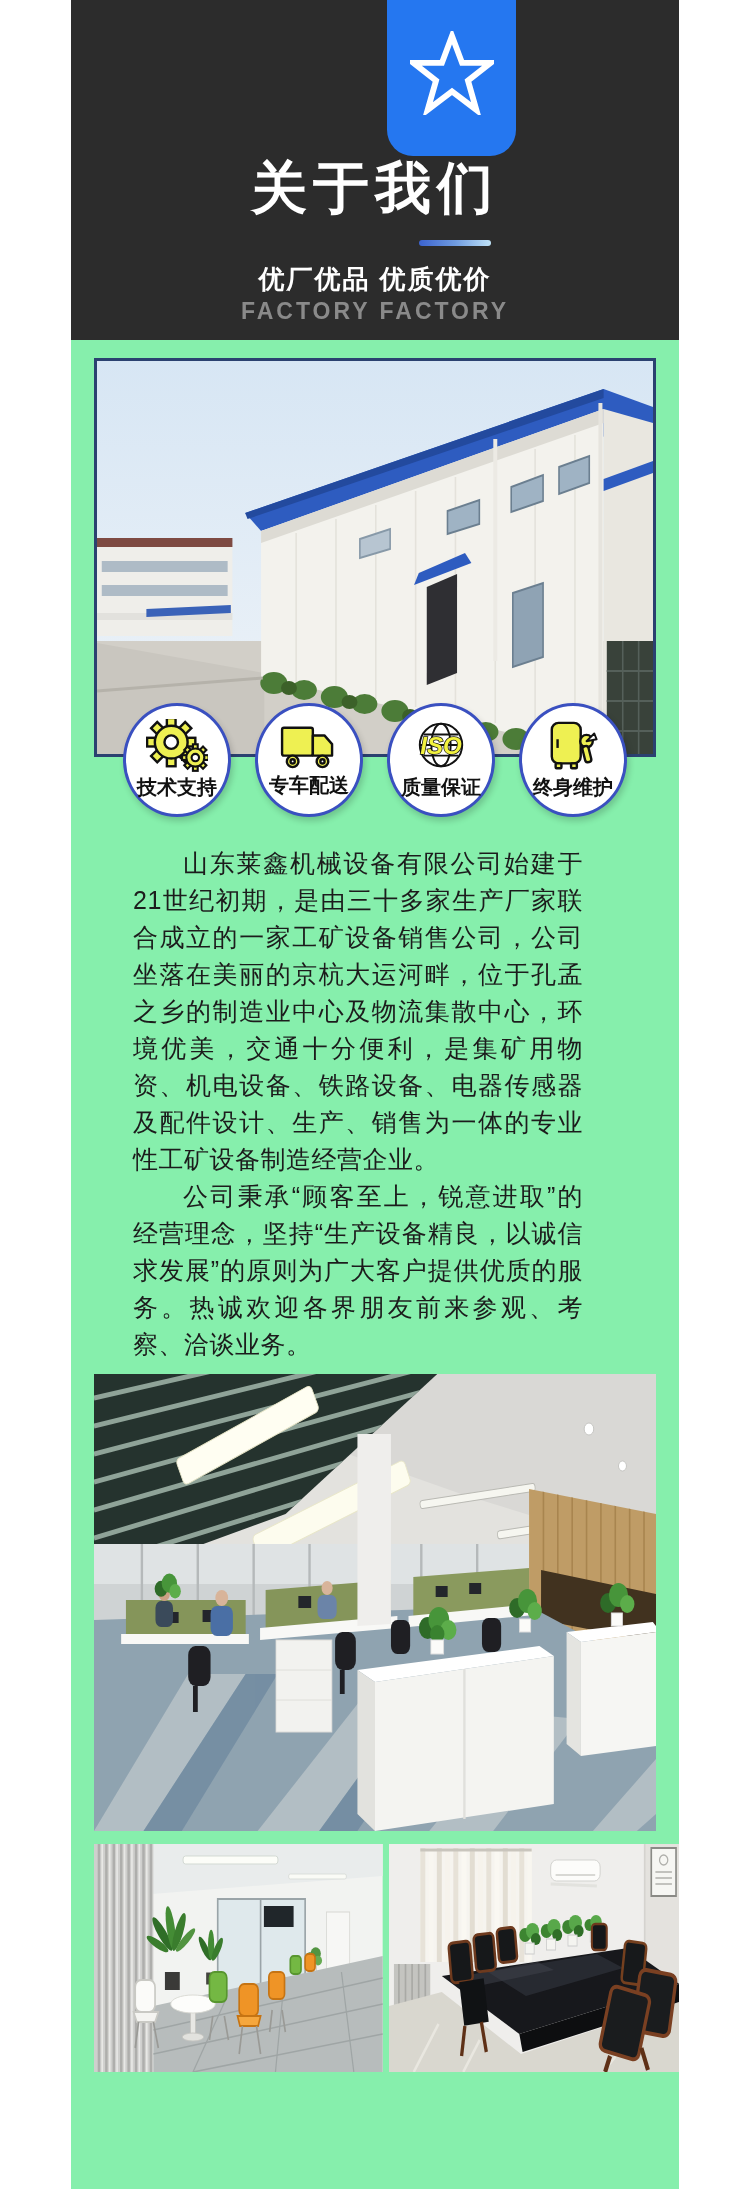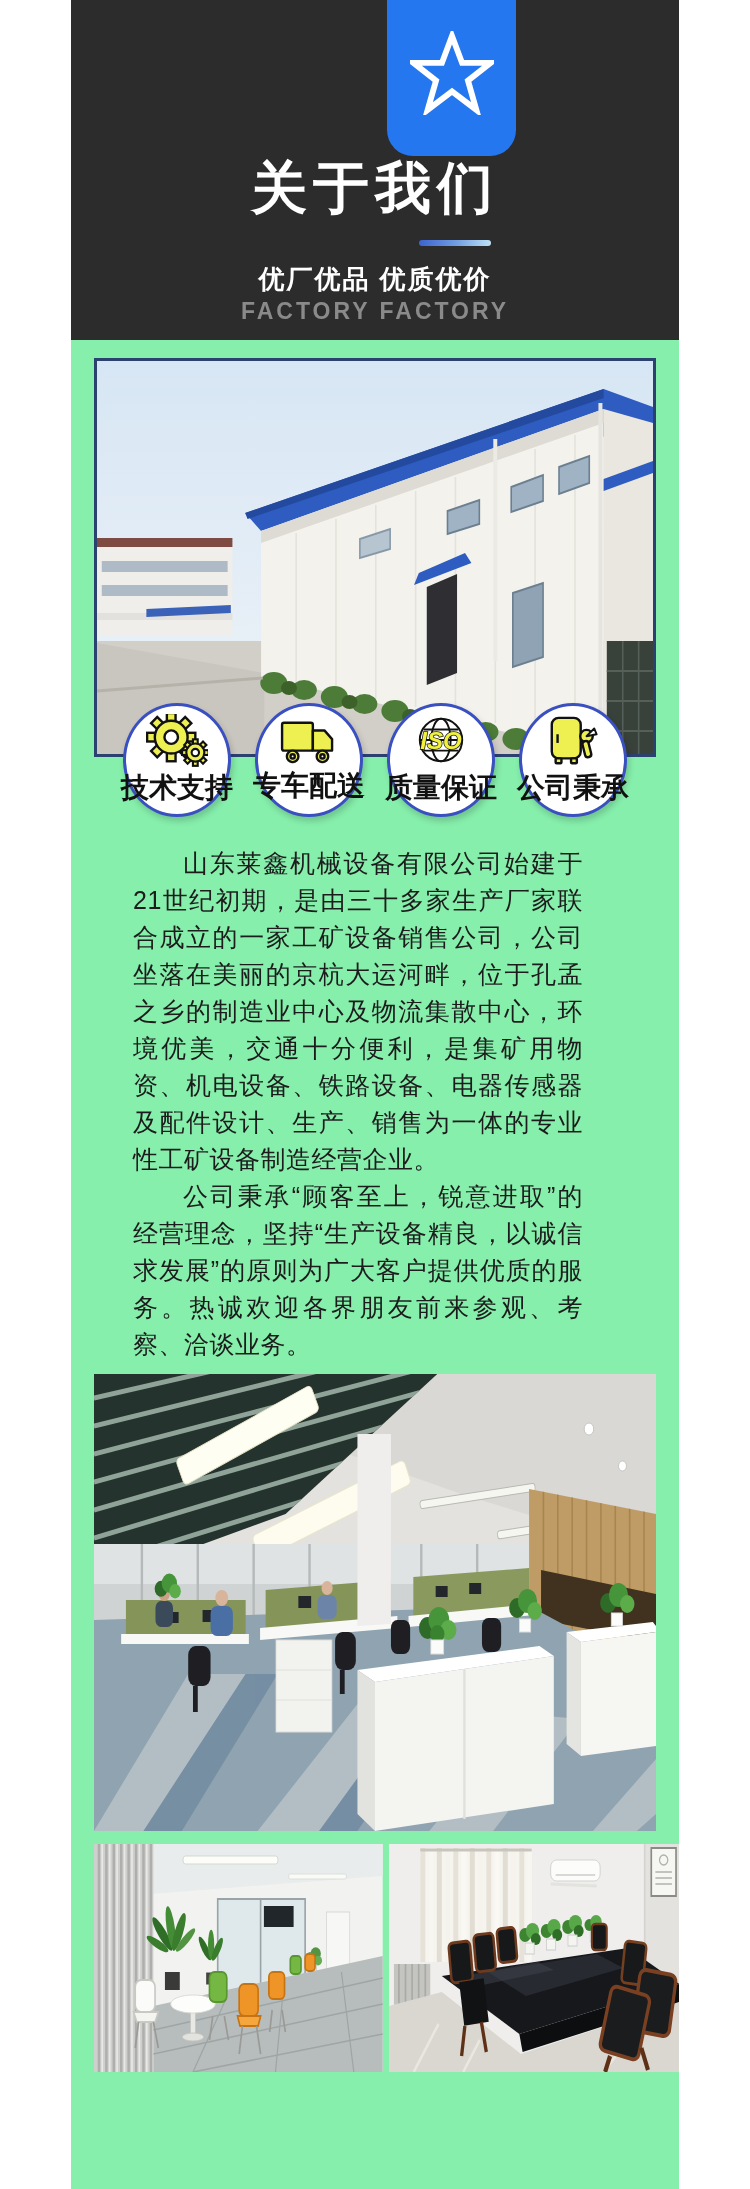--- a/index.html
+++ b/index.html
@@ -39,21 +39,21 @@
   .badges{
     position:absolute;top:345px;left:0;width:100%;
     display:flex;justify-content:center;gap:24px;
   }
   .badge{
     width:108px;height:114px;box-sizing:border-box;background:#ffffff;
     border:3px solid #3a50c0;border-radius:50%;
     display:flex;flex-direction:column;align-items:center;justify-content:center;
     box-shadow:2px 4px 6px rgba(0,0,0,.18);
   }
-  .badge-label{font-size:28px;font-weight:bold;color:#111111;white-space:nowrap;margin-top:1px;}
+  .badge-label{font-size:20px;font-weight:bold;color:#111111;white-space:nowrap;margin-top:1px;}
   
   .about{
     margin:88px 96px 0 62px;
     font-size:25px;line-height:37px;letter-spacing:.5px;color:#1c1c1c;
     font-weight:400;text-align:justify;
   }
   .about p{margin:0;text-indent:2em;}
   
   .office-photo{margin:11px 23px 0;height:457px;}
   .office-photo svg{display:block;width:100%;height:100%;}
@@ -227,21 +227,21 @@
           <g fill="#eef052" stroke="#111" stroke-width="2.5" stroke-linejoin="round">
             <rect x="10" y="4" width="30" height="42" rx="7"></rect>
             <rect x="14" y="46" width="6" height="5" rx="1"></rect>
             <rect x="30" y="46" width="6" height="5" rx="1"></rect>
             <line x1="16" y1="21" x2="16" y2="30"></line>
             <circle cx="46" cy="23" r="6.5"></circle>
             <path d="M46 23 L54 15 L56.5 21 Z" fill="#fff" stroke-width="2"></path>
             <rect x="43" y="28" width="6.5" height="17" rx="3" transform="rotate(-14 46 36)"></rect>
           </g>
         </svg>
-        <div class="badge-label">公司秉承</div>
+        <div class="badge-label">终身维护</div>
       </div>
     </div>
   </div>
 
   <div class="about">
     <p>山东莱鑫机械设备有限公司始建于21世纪初期，是由三十多家生产厂家联合成立的一家工矿设备销售公司，公司坐落在美丽的京杭大运河畔，位于孔孟之乡的制造业中心及物流集散中心，环境优美，交通十分便利，是集矿用物资、机电设备、铁路设备、电器传感器及配件设计、生产、销售为一体的专业性工矿设备制造经营企业。</p>
     <p>公司秉承“顾客至上，锐意进取”的经营理念，坚持“生产设备精良，以诚信求发展”的原则为广大客户提供优质的服务。热诚欢迎各界朋友前来参观、考察、洽谈业务。</p>
   </div>
 
   <div class="office-photo">

